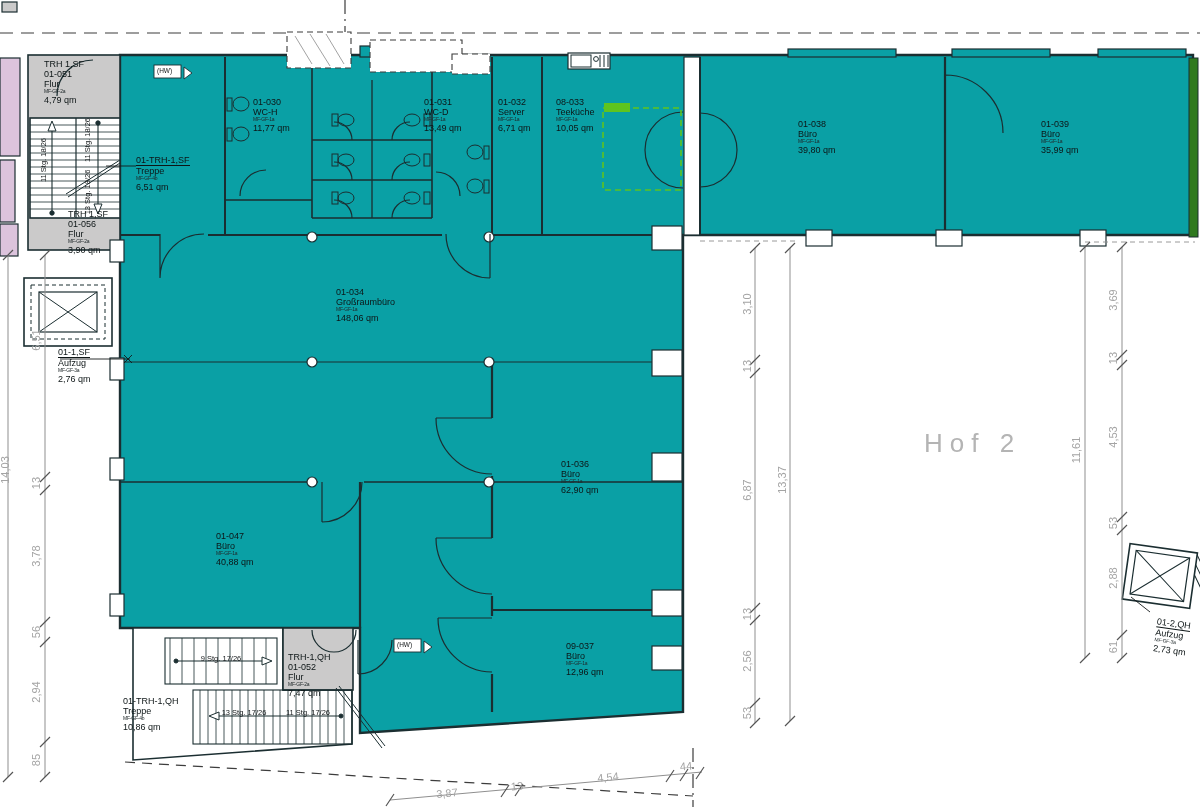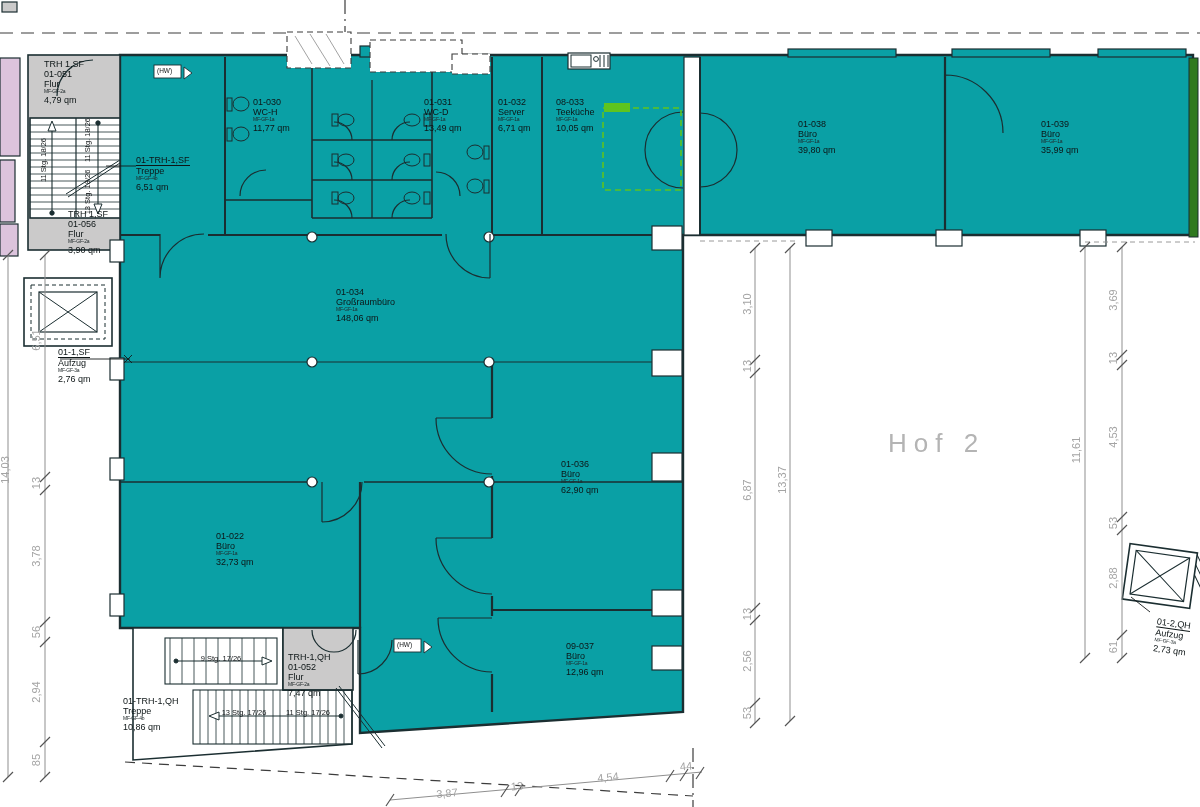--- a/index.html
+++ b/index.html
@@ -10,21 +10,21 @@
   .lbl span{display:block;white-space:nowrap;}
   .lbl .code{font-size:5px;line-height:1.1;color:#20292b;letter-spacing:-.2px;}
   .lbl .u{border-bottom:1px solid #0d1516;width:max-content;}
   .dim{position:absolute;font-size:11px;color:#a4a4a4;white-space:nowrap;z-index:6;
        transform:translate(-50%,-50%);}
   .dim.v{transform:translate(-50%,-50%) rotate(-90deg);}
   .dim.b{transform:translate(-50%,-50%) rotate(-5.5deg);}
   .stair{position:absolute;font-size:7.5px;line-height:1.3;color:#14181a;text-align:center;
          white-space:nowrap;z-index:5;transform:translate(-50%,-50%);}
   .stair.v{transform:translate(-50%,-50%) rotate(-90deg);}
-  .hof{position:absolute;font-size:26px;font-weight:400;color:#b4b4b4;letter-spacing:7px;z-index:4;}
+  .hof{position:absolute;font-size:26px;font-weight:400;color:#b4b4b4;letter-spacing:7px;z-index:4;margin-left:36px;}
   .hw{position:absolute;font-size:6.5px;color:#14181a;z-index:6;line-height:12px;}
   .rot8{transform:translate(-50%,-50%) rotate(8deg);text-align:left;}
 </style>
 </head>
 <body>
 
 <div id="plan">
 
 <svg width="1200" height="807" viewBox="0 0 1200 807">
 
@@ -324,24 +324,24 @@
 </div>
 
 <div class="lbl" style="left:561px;top:459px">
   <span>01-036</span>
   <span>Büro</span>
   <span class="code">MF-GF-1a</span>
   <span>62,90 qm</span>
 </div>
 
 <div class="lbl" style="left:216px;top:531px">
-  <span>01-022</span>
+  <span>01-047</span>
   <span>Büro</span>
   <span class="code">MF-GF-1a</span>
-  <span>32,73 qm</span>
+  <span>40,88 qm</span>
 </div>
 
 <div class="lbl" style="left:566px;top:641px">
   <span>09-037</span>
   <span>Büro</span>
   <span class="code">MF-GF-1a</span>
   <span>12,96 qm</span>
 </div>
 
 <div class="lbl" style="left:288px;top:652px">

